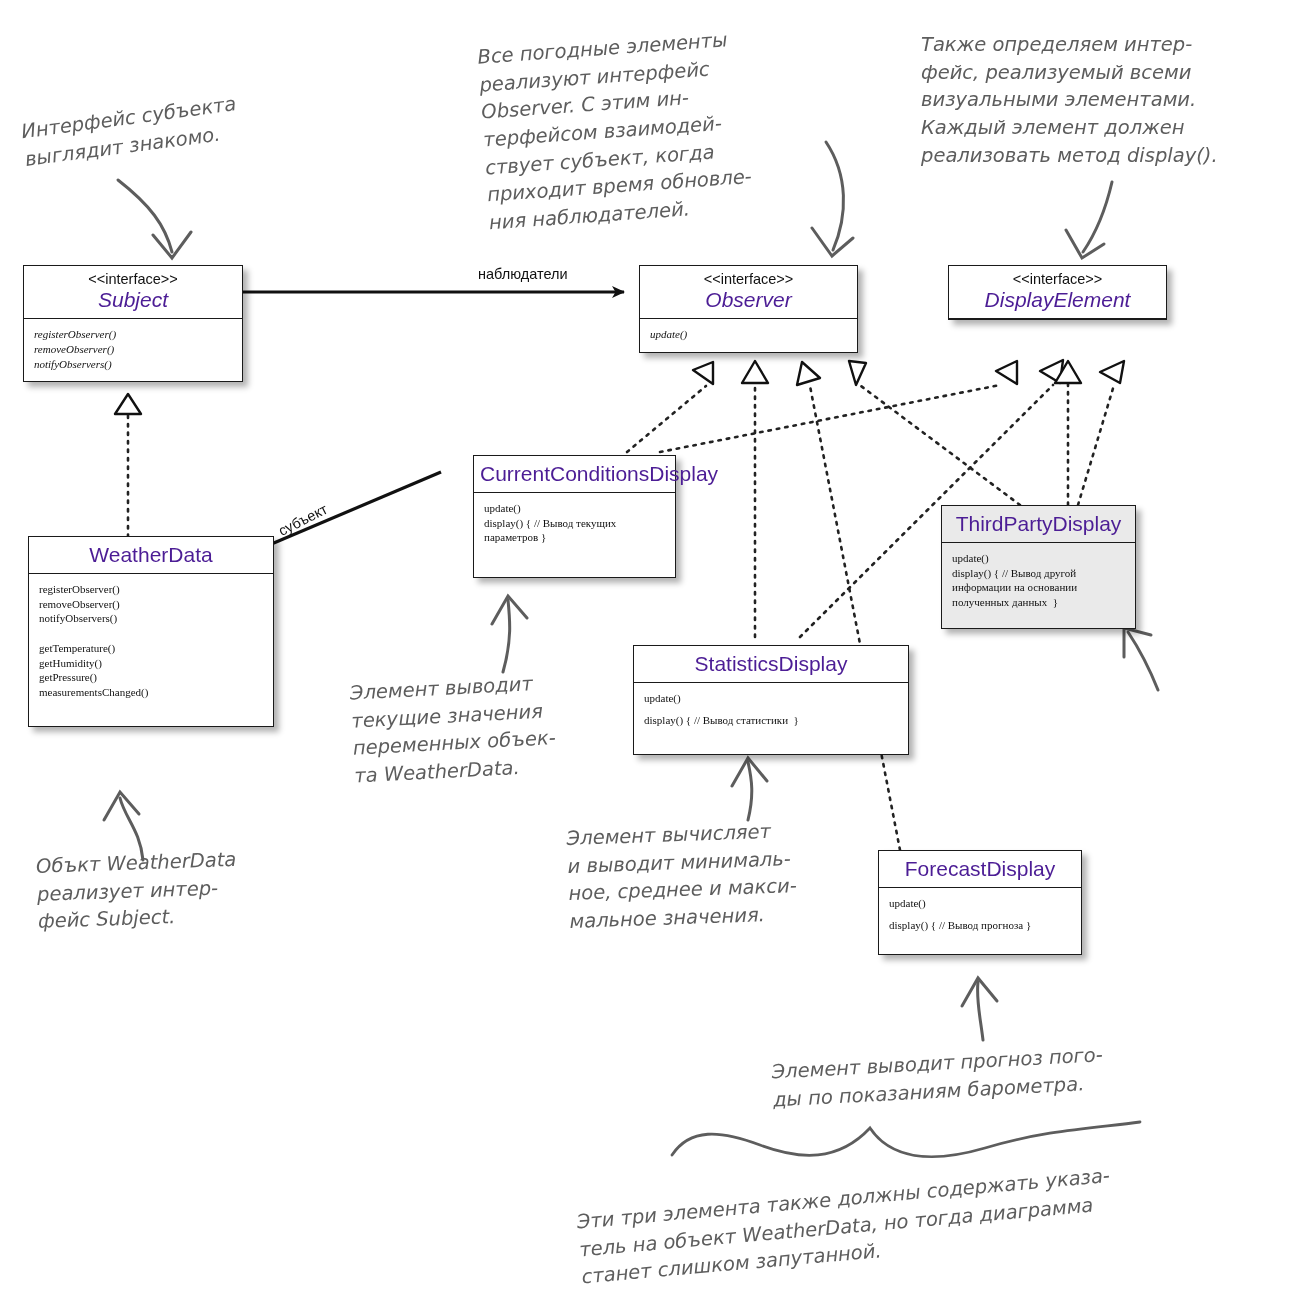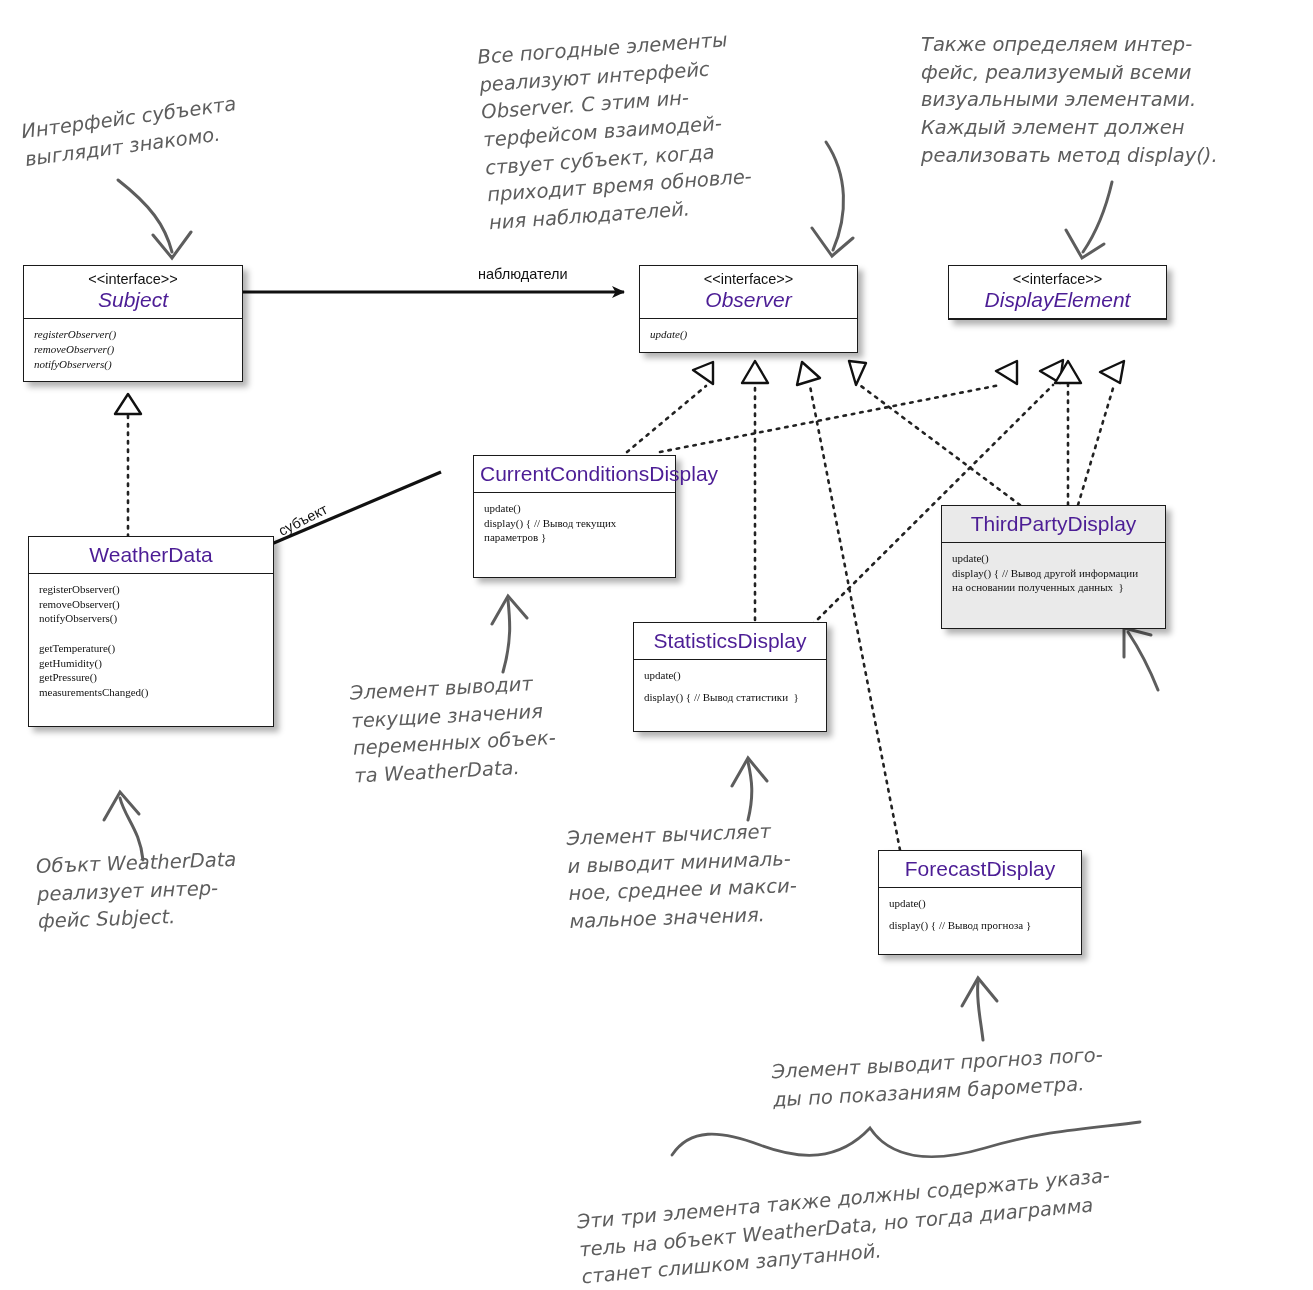--- a/index.html
+++ b/index.html
@@ -174,31 +174,31 @@
   <div class="box" style="left:441px;top:455px;width:203px;height:123px;margin-left:32px;">
     <div class="bx-head">
       <div class="cname">CurrentConditionsDisplay</div>
     </div>
     <div class="bx-body">
       <div class="m">update()</div>
       <div class="m">display() { // Вывод текущих параметров }</div>
     </div>
   </div>
 
-  <div class="box shaded" style="left:941px;top:505px;width:225px;height:124px;">
+  <div class="box shaded" style="left:941px;top:505px;width:195px;height:124px;">
     <div class="bx-head">
       <div class="cname">ThirdPartyDisplay</div>
     </div>
     <div class="bx-body">
       <div class="m">update()</div>
       <div class="m">display() { // Вывод другой информации на основании полученных данных  }</div>
     </div>
   </div>
 
-  <div class="box" style="left:633px;top:622px;width:194px;height:110px;">
+  <div class="box" style="left:633px;top:645px;width:276px;height:110px;">
     <div class="bx-head">
       <div class="cname">StatisticsDisplay</div>
     </div>
     <div class="bx-body">
       <div class="m">update()</div>
       <div class="m gap2">display() { // Вывод статистики  }</div>
     </div>
   </div>
 
   <div class="box" style="left:878px;top:850px;width:204px;height:105px;">

